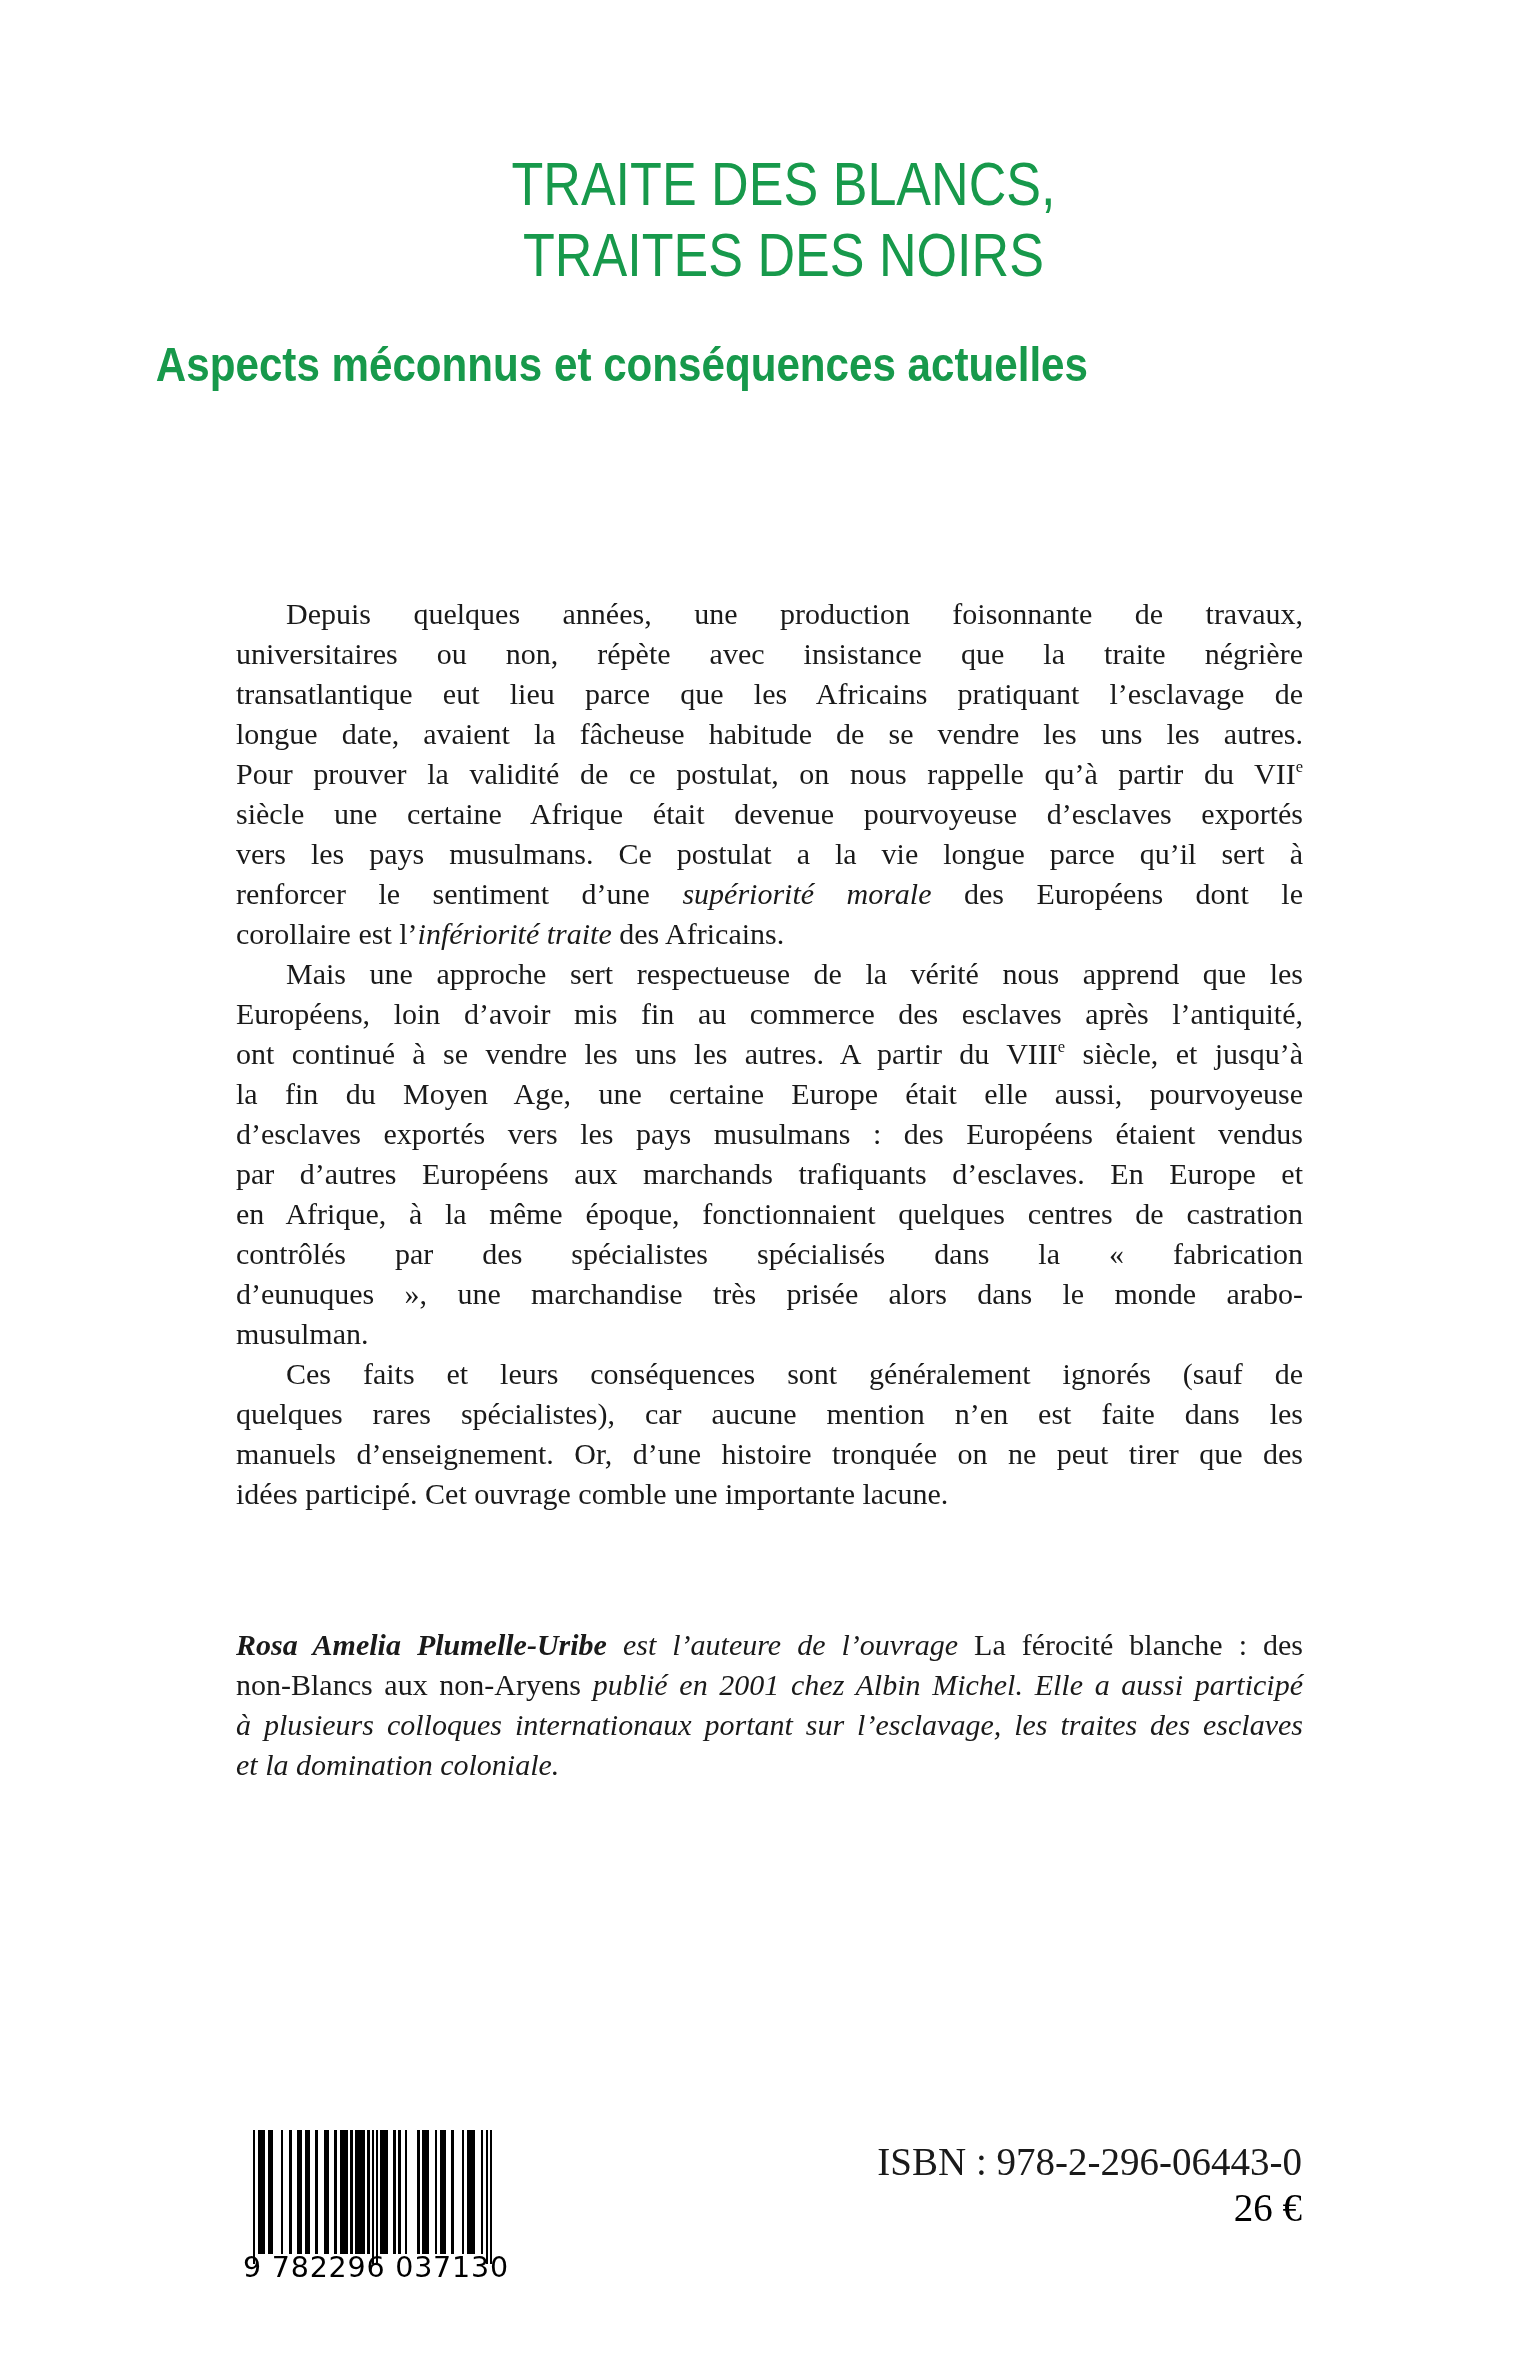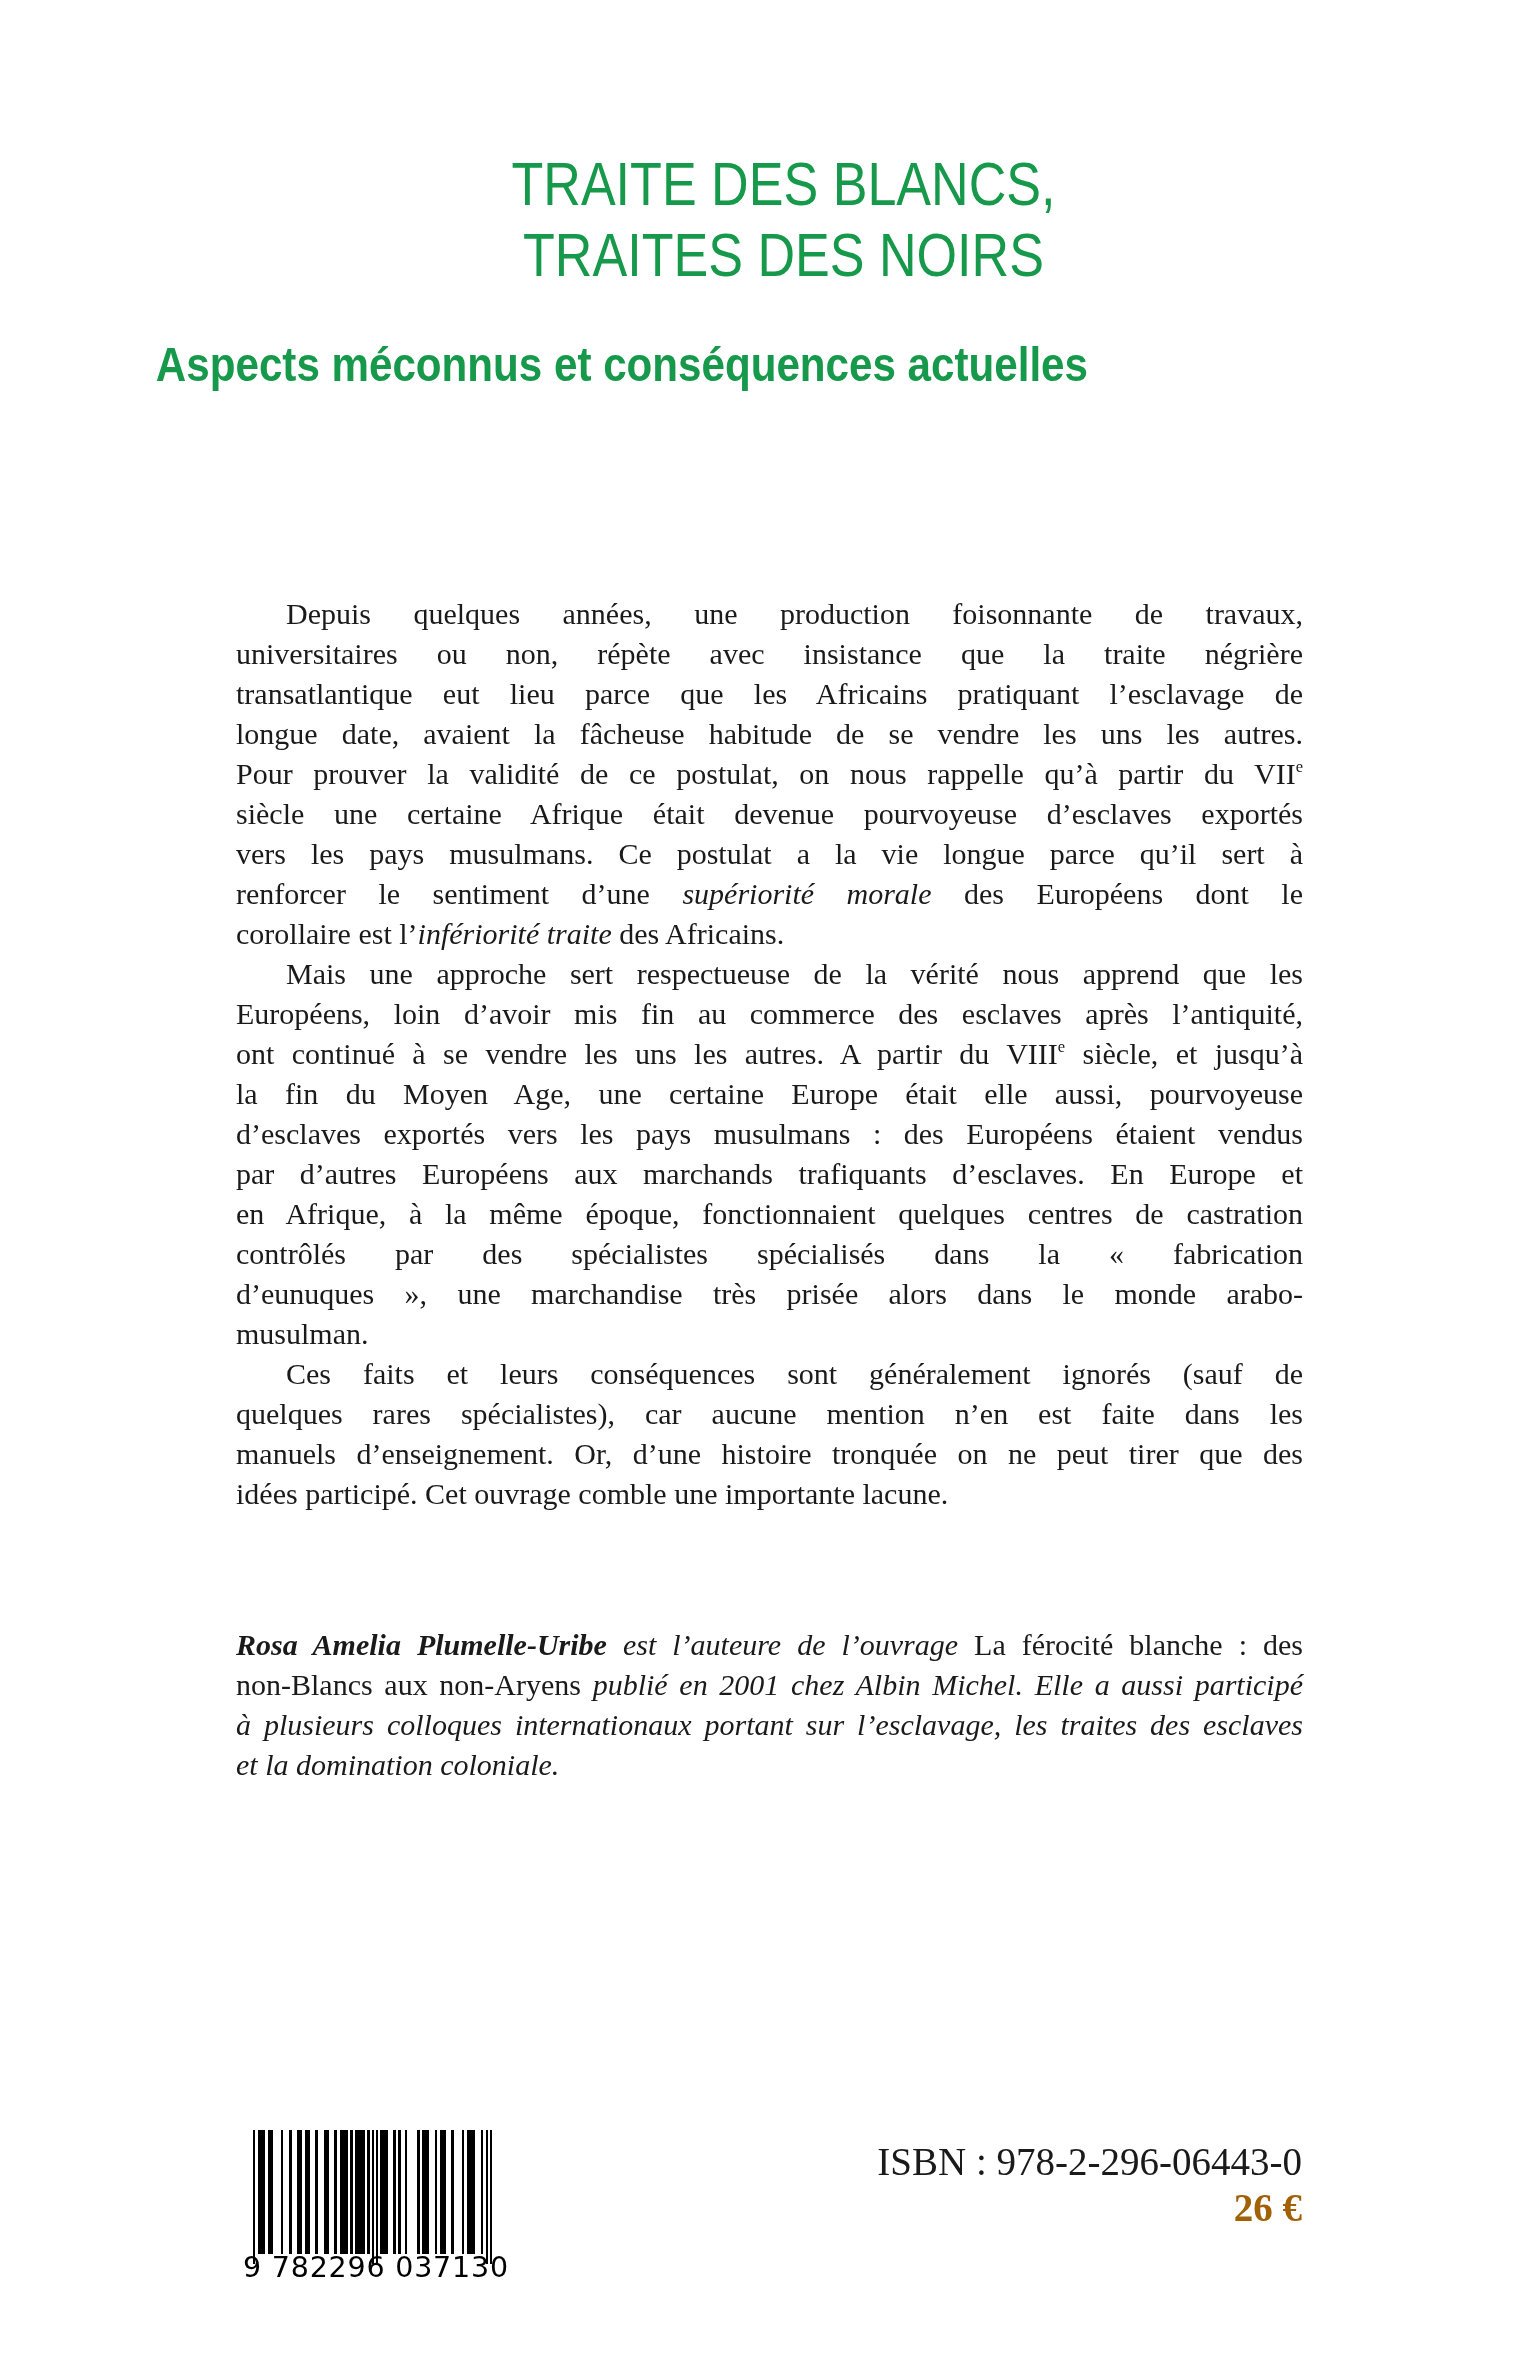--- a/index.html
+++ b/index.html
@@ -44,21 +44,21 @@
     font-family:"DejaVu Sans", sans-serif; font-size:28.5px; line-height:34px; color:#000;
     letter-spacing:0.8px; white-space:pre;
   }
   .isbn {
     position:absolute; right:233px; top:2139px; text-align:right;
     font-family:"Liberation Serif", serif; font-size:39px; line-height:45px; color:#1a1a1a;
     white-space:nowrap;
   }
   .price {
     position:absolute; right:233px; top:2185px; text-align:left;
-    font-family:"Liberation Serif", serif; font-size:39px; line-height:45px; color:#a16207;font-weight:bold;
+    font-family:"Liberation Serif", serif; font-size:39px; line-height:45px; color:#000000;
   }
 </style>
 </head>
 <body>
 
 <h1 class="title" style="top:132px;">
   <span class="tl">TRAITE DES BLANCS,</span>
   <span class="tl">TRAITES DES NOIRS</span>
 </h1>
 

